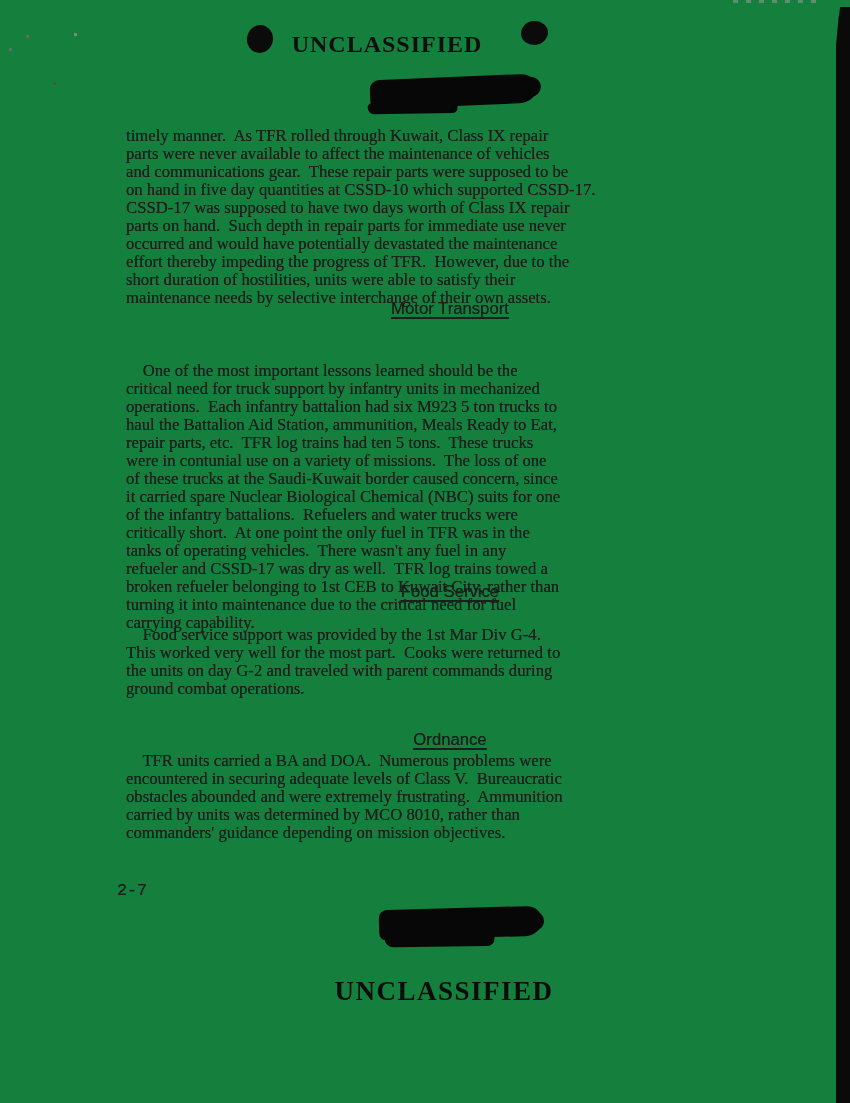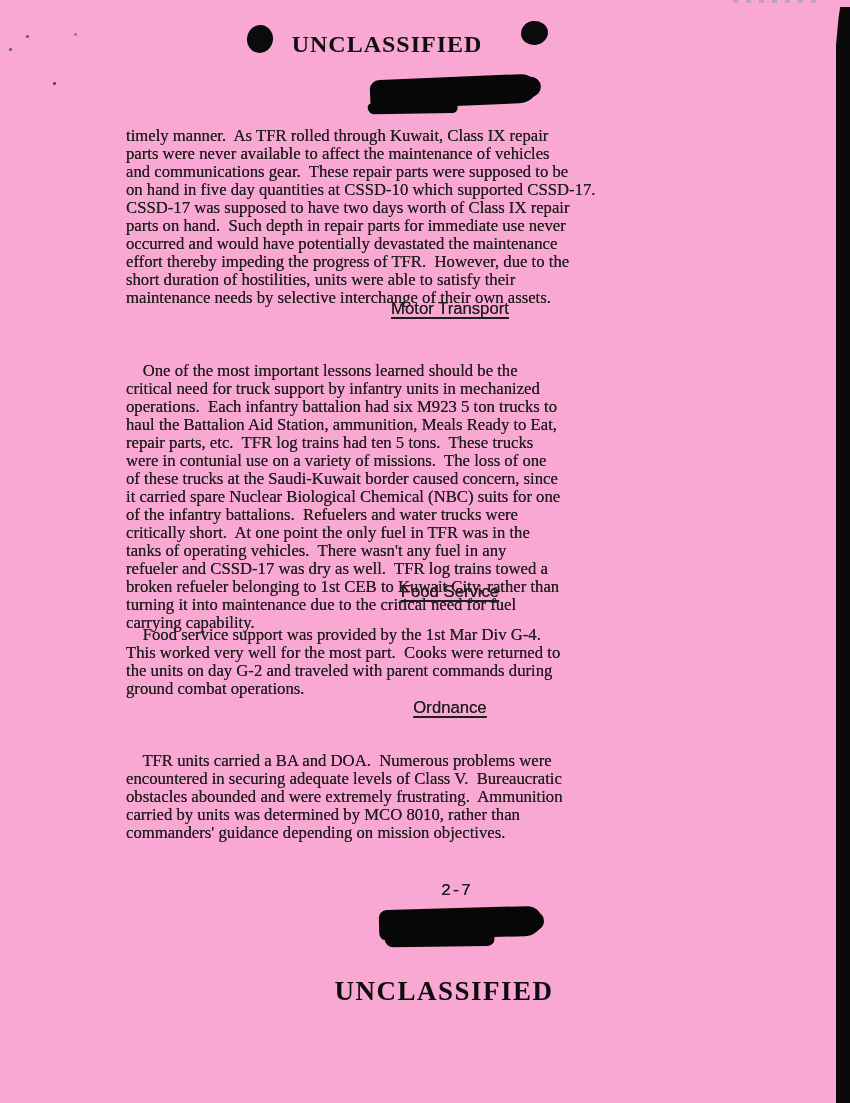--- a/index.html
+++ b/index.html
@@ -5,21 +5,21 @@
   html, body {
     margin: 0;
     padding: 0;
     background: #e8e8e8;
   }
   .page {
     position: relative;
     width: 850px;
     height: 1103px;
     margin: 0 auto;
-    background: #f9a8d4;
+    background: #15803d;
     overflow: hidden;
     font-family: "Liberation Mono", "DejaVu Sans Mono", monospace;
     color: #1e1e1e;
   }
   
   .stamp-dot {
     position: absolute;
     background: #0b0b0b;
     border-radius: 48% 52% 50% 50% / 52% 48% 52% 48%;
   }
@@ -111,21 +111,21 @@
     white-space: pre;
     color: #1e1e1e;
     text-shadow: 0 0 0.6px rgba(25,25,25,0.85);
     letter-spacing: 0;
   }
   .para-intro   { top: 118px; }
   .head-motor   { top: 301px; }
   .para-motor   { top: 353px; }
   .head-food    { top: 584px; }
   .para-food    { top: 617px; }
-  .head-ord     { top: 700px; }
+  .head-ord     { top: 732px; }
   .para-ord     { top: 743px; }
   .page-number  { top: 881px; }
 
   .section-heading {
     position: absolute;
     left: 117px; width: 666px;
     margin: 0;
     text-align: center;
     font-family: Liberation Sans, sans-serif;
     font-size: 16.7px;
@@ -135,21 +135,21 @@
     text-shadow: 0 0 0.6px rgba(25,25,25,0.85);
   }
   .section-heading span {
     text-decoration: underline;
     text-decoration-thickness: 1.5px;
     text-underline-offset: 3px;
   }
   .page-number-box {
     position: absolute;
     left: 117px; width: 678px;
-    text-align: center;
+    text-align: left;
     margin: 0;
     font-family: "Liberation Mono", "DejaVu Sans Mono", monospace;
     font-size: 16.7px;
     color: #1e1e1e;
     text-shadow: 0 0 0.6px rgba(25,25,25,0.85);
   }
 
   
   .scan-edge-bar {
     position: absolute;

